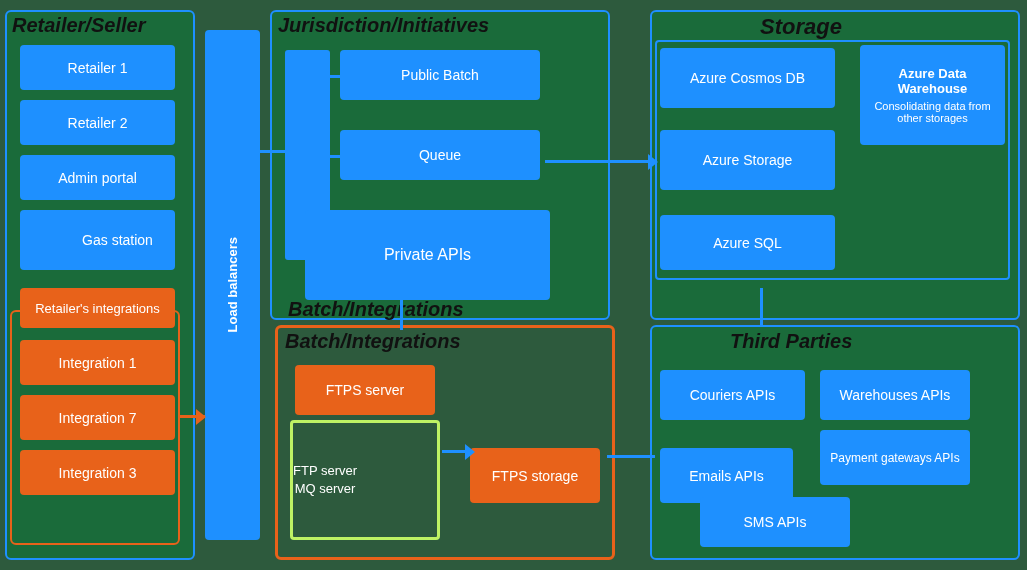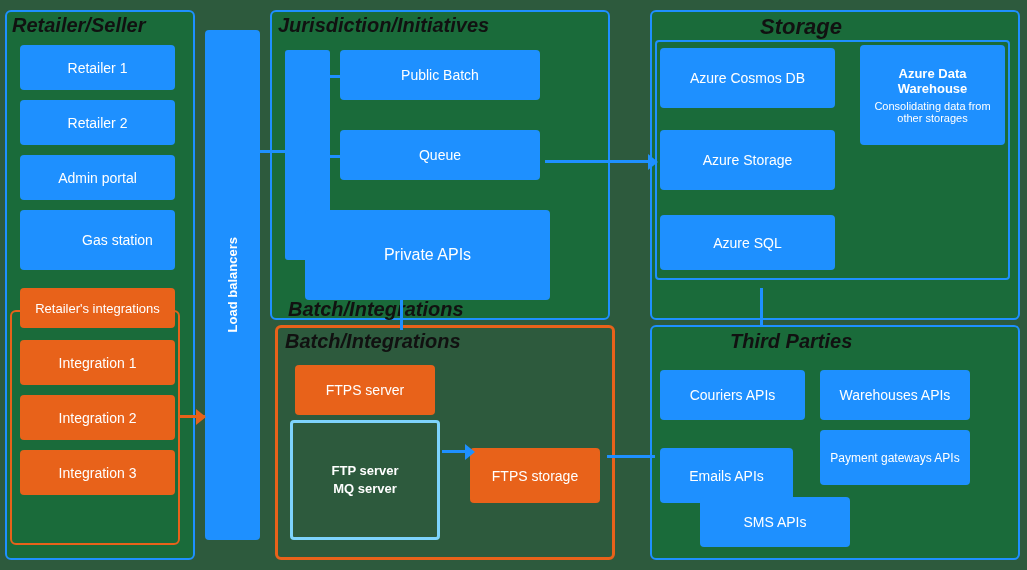--- a/index.html
+++ b/index.html
@@ -156,21 +156,21 @@
   <div class="blue-box" style="position:absolute; top:45px; left:20px; width:155px; height:45px; z-index:10;">Retailer 1</div>
   <div class="blue-box" style="position:absolute; top:100px; left:20px; width:155px; height:45px; z-index:10;">Retailer 2</div>
   <div class="blue-box" style="position:absolute; top:155px; left:20px; width:155px; height:45px; z-index:10;">Admin portal</div>
   <div class="blue-box" style="position:absolute; top:210px; left:20px; width:155px; height:60px; z-index:10;padding-left:40px;">Gas station</div>
 
   <div class="orange-box" style="position:absolute; top:288px; left:20px; width:155px; height:40px; z-index:11; font-size:13px;">Retailer's integrations</div>
 
   <div class="retailer-integrations-container"></div>
 
   <div class="orange-box" style="position:absolute; top:340px; left:20px; width:155px; height:45px; z-index:12;">Integration 1</div>
-  <div class="orange-box" style="position:absolute; top:395px; left:20px; width:155px; height:45px; z-index:12;">Integration 2</div>
+  <div class="orange-box" style="position:absolute; top:395px; left:20px; width:155px; height:45px; z-index:12;">Integration 7</div>
   <div class="orange-box" style="position:absolute; top:450px; left:20px; width:155px; height:45px; z-index:12;">Integration 3</div>
 
   <div class="load-balancer-bar">
     <span class="load-balancer-text">Load balancers</span>
   </div>
 
   <div class="section-container jurisdiction-section"></div>
 
   <div style="position:absolute; top:14px; left:278px; font-size:20px; font-weight:bold; color:#111; font-style:italic; z-index:10;">Jurisdiction/Initiatives</div>
 
@@ -197,21 +197,21 @@
 
   <div class="batch-section">
 
     <div style="position:absolute; top:-30px; left:10px; font-size:20px; font-weight:bold; color:#111; font-style:italic; z-index:10; white-space:nowrap;">Batch/Integrations</div>
   </div>
 
   <div style="position:absolute; top:330px; left:285px; font-size:20px; font-weight:bold; color:#111; font-style:italic; z-index:10;">Batch/Integrations</div>
 
   <div class="orange-box" style="position:absolute; top:365px; left:295px; width:140px; height:50px; z-index:12;">FTPS server</div>
 
-  <div style="position:absolute; top:420px; left:290px; width:150px; height:120px; border:3px solid #7dd3fc; border-radius:4px; z-index:11; display:flex; align-items:center; justify-content:center; text-align:center; color:white; font-size:13px; font-weight:bold; line-height:1.4;">
+  <div style="position:absolute; top:420px; left:290px; width:150px; height:120px; border:3px solid #bef264; border-radius:4px; z-index:11; display:flex; align-items:center; text-align:center; color:white; font-size:13px; font-weight:normal; line-height:1.4;">
     <span>FTP server<br>MQ server</span>
   </div>
 
   <div class="orange-box" style="position:absolute; top:448px; left:470px; width:130px; height:55px; z-index:12;">FTPS storage</div>
 
   <div style="position:absolute; top:450px; left:442px; width:28px; height:3px; background:#1e90ff; z-index:13;"></div>
   <div style="position:absolute; top:444px; left:465px; width:0; height:0; border-top:8px solid transparent; border-bottom:8px solid transparent; border-left:10px solid #1e90ff; z-index:13;"></div>
 
   <div class="third-parties-section"></div>
 

